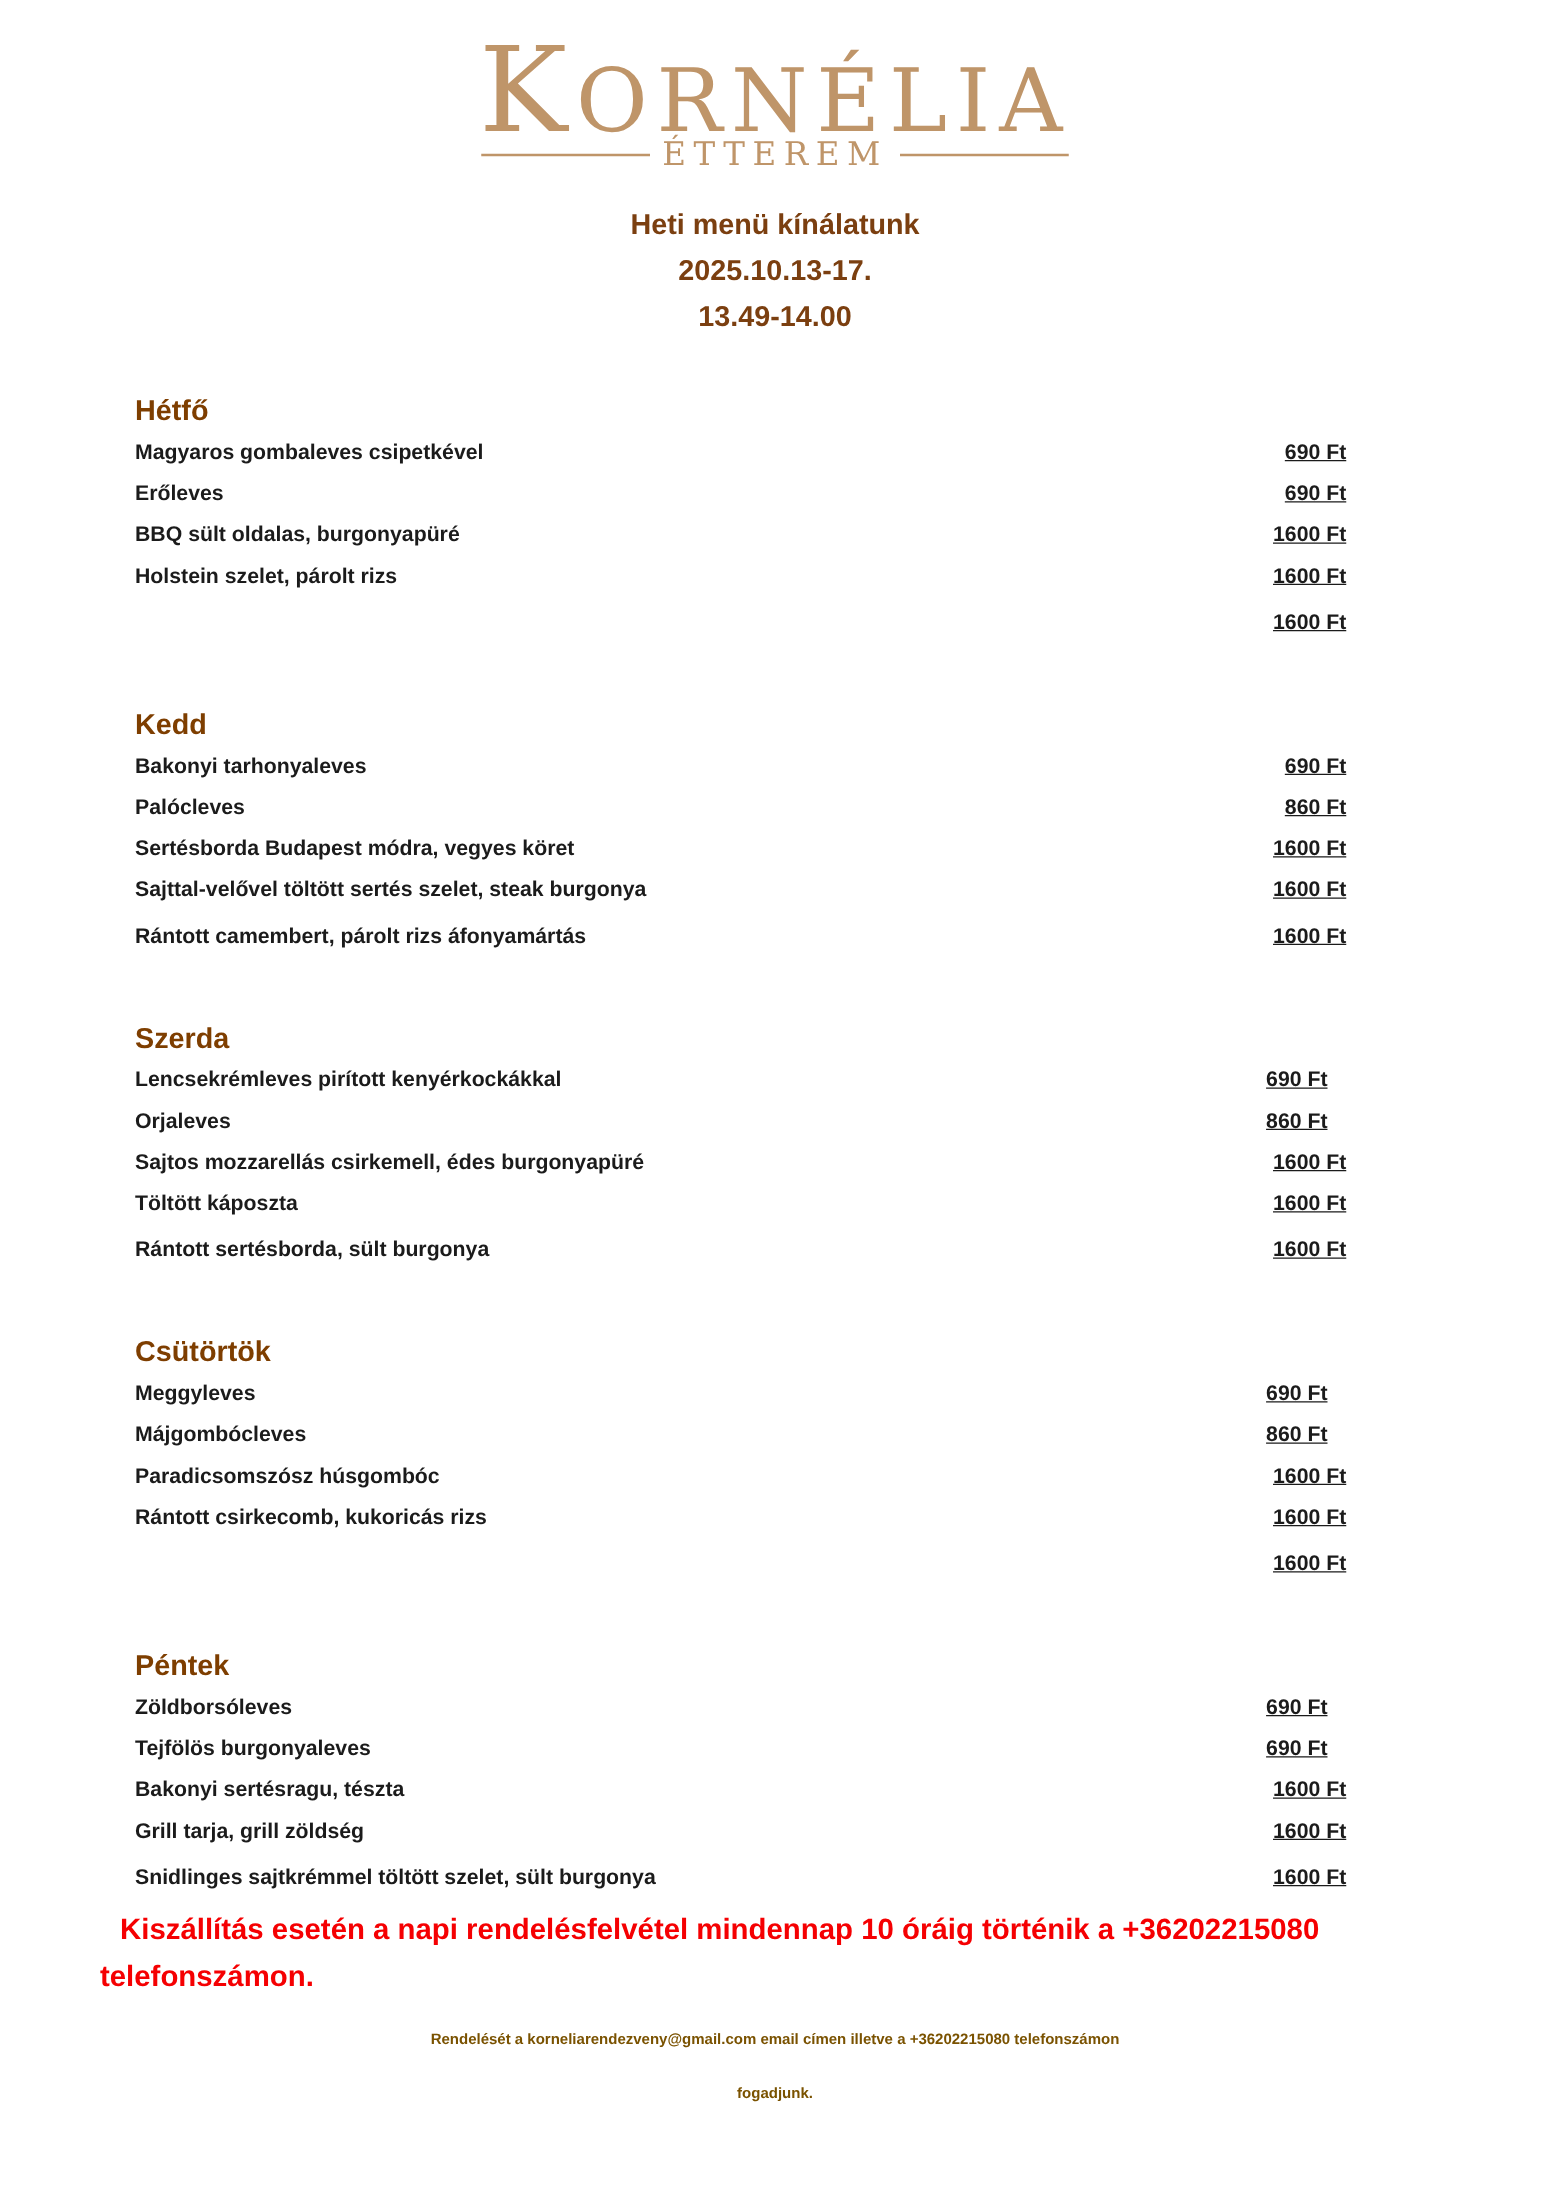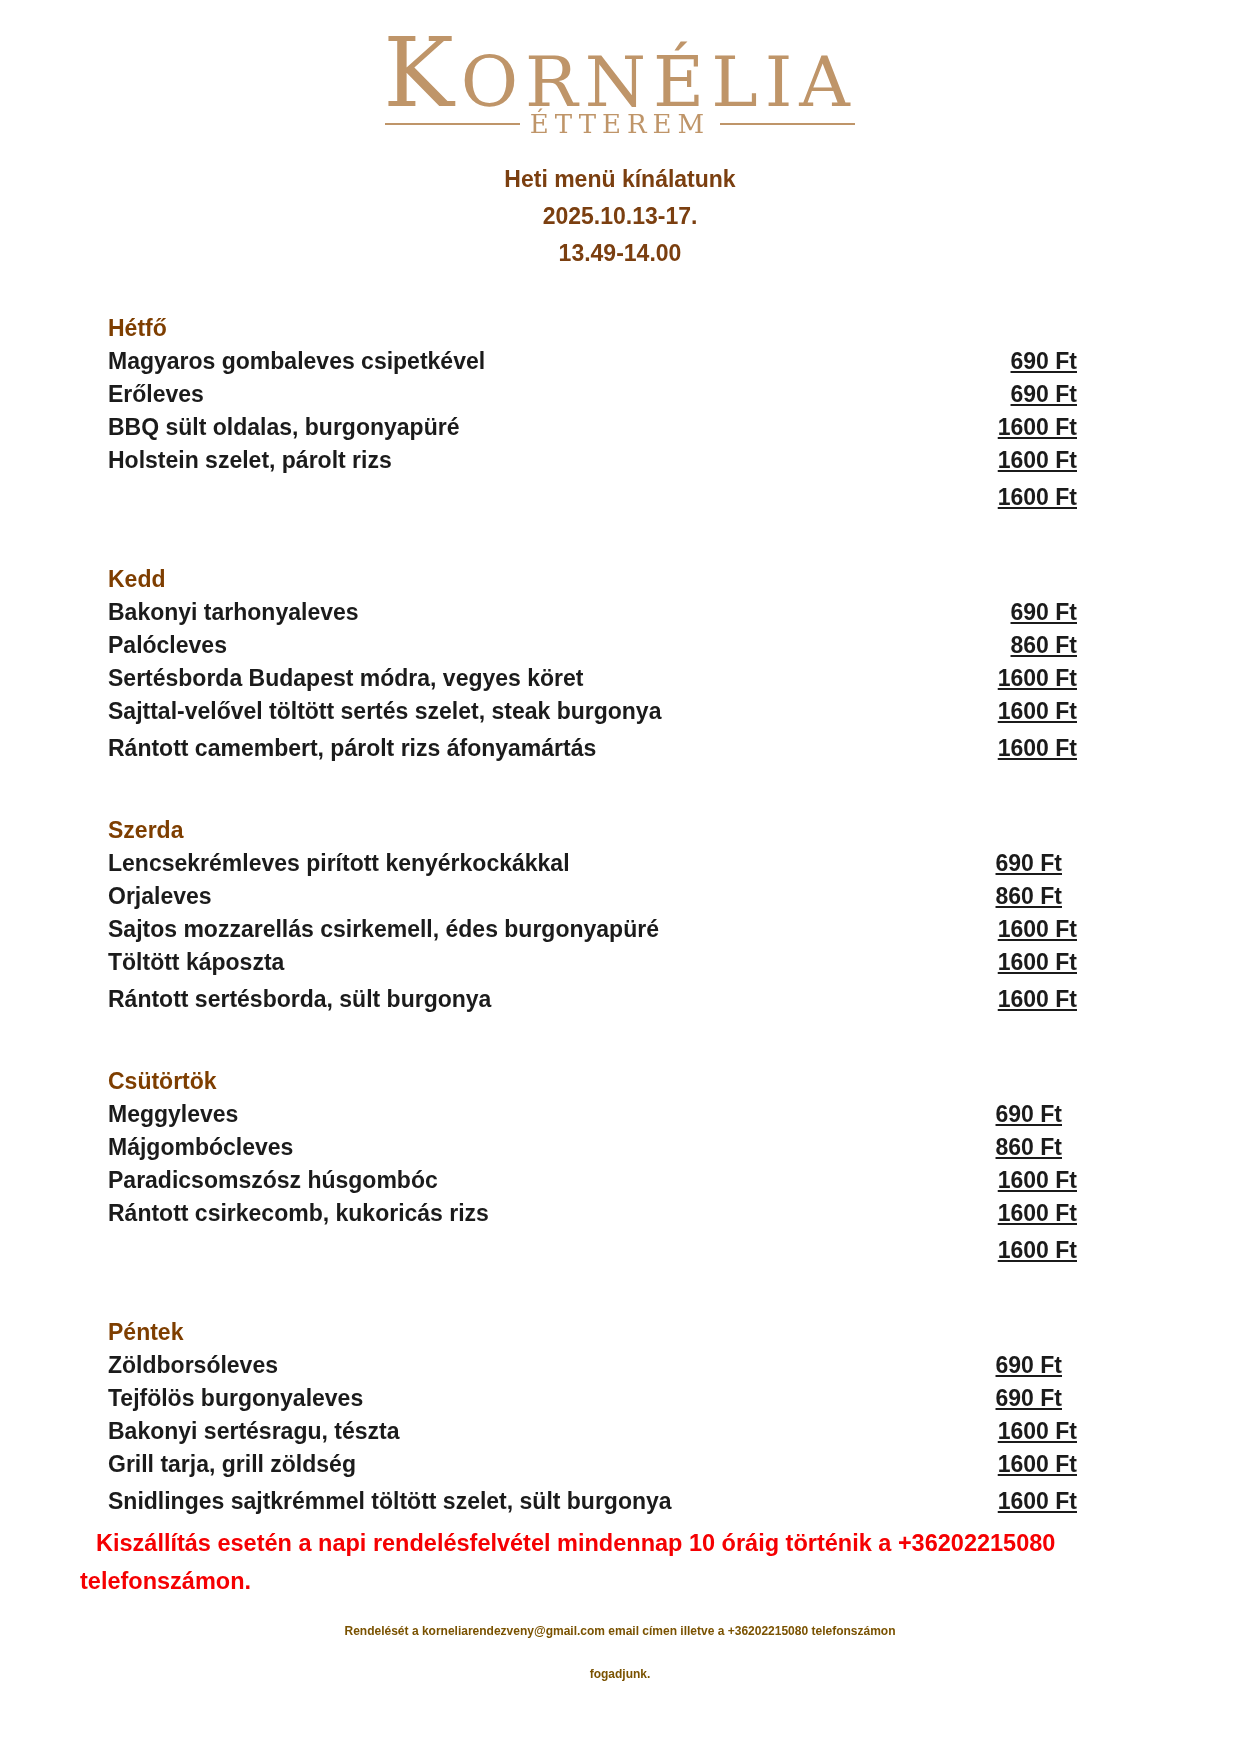--- a/index.html
+++ b/index.html
@@ -47,21 +47,21 @@
   
   .menu{margin:40px 55px 0 108px;width:969px;}
   .menu-day-section{margin-bottom:49px;}
   .menu-day-section:last-child{margin-bottom:0;}
   .day-heading{
     margin:0;font-size:23px;line-height:33px;font-weight:bold;
     color:var(--day-brown);
   }
   .menu-row{
     display:flex;align-items:baseline;
-    font-size:23px;line-height:33px;font-weight:bold;
+    font-size:17px;line-height:33px;font-weight:bold;
     color:var(--text-black);
   }
   .menu-row:last-child{margin-top:4px;}
   .dish{white-space:nowrap;}
   .price{margin-left:auto;min-width:130px;text-align:right;white-space:nowrap;text-decoration:underline;}
   .price.short{padding-right:15px;}
 
   
   .notice-delivery{
     margin:6px 52px 0 80px;

